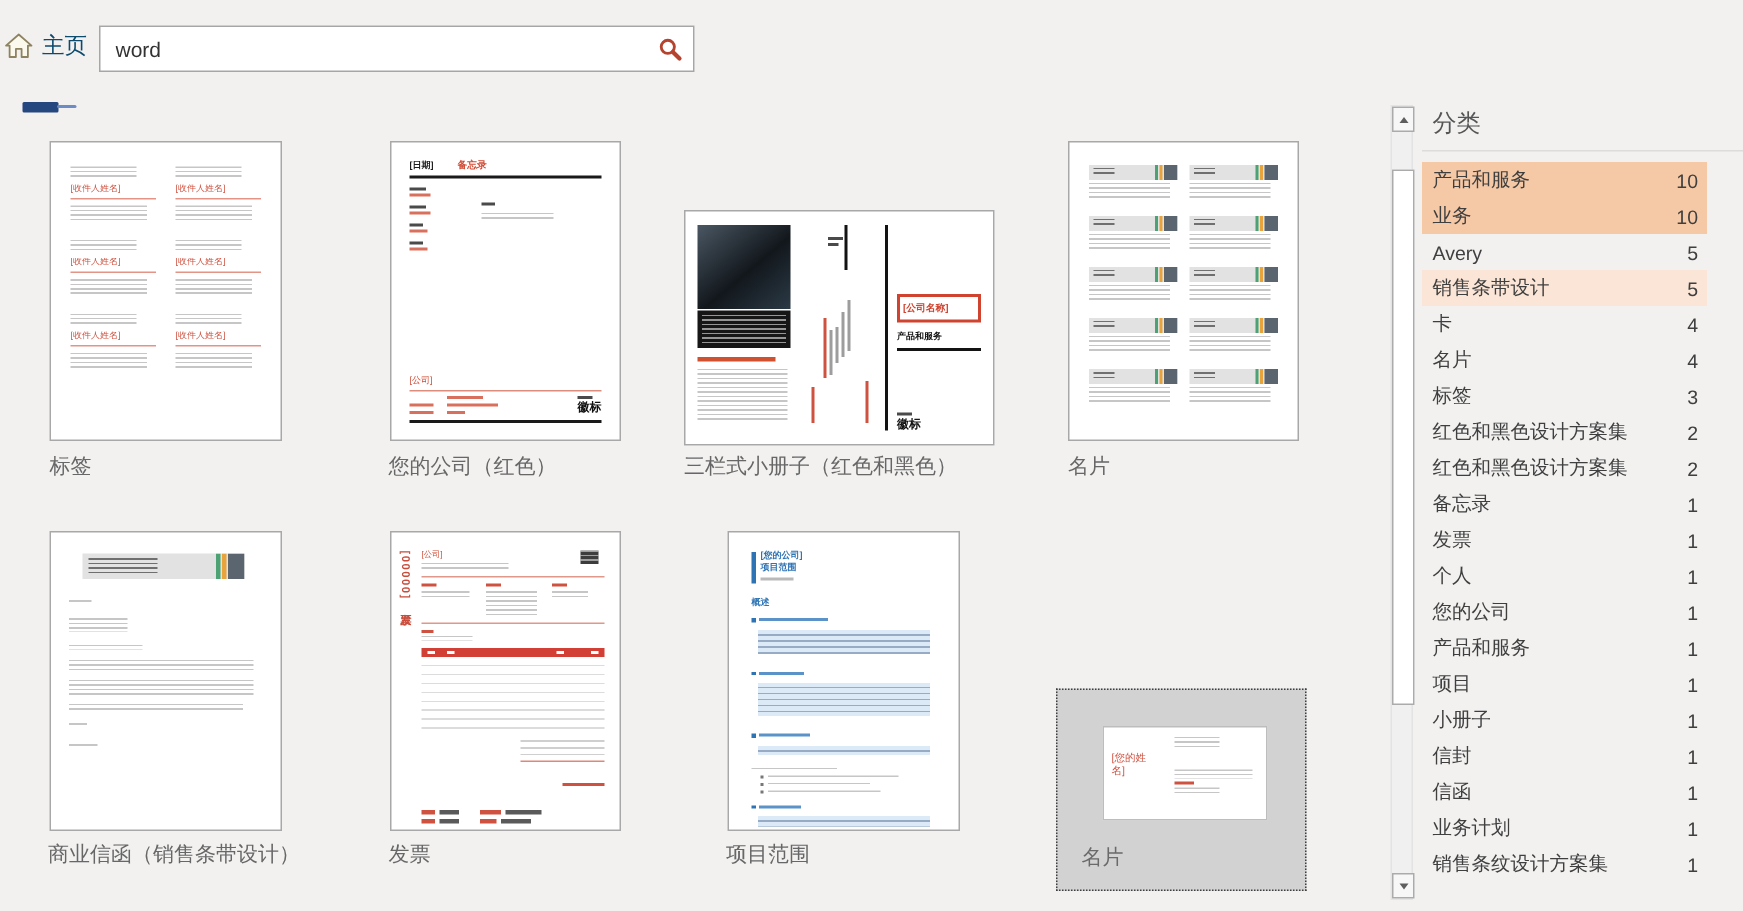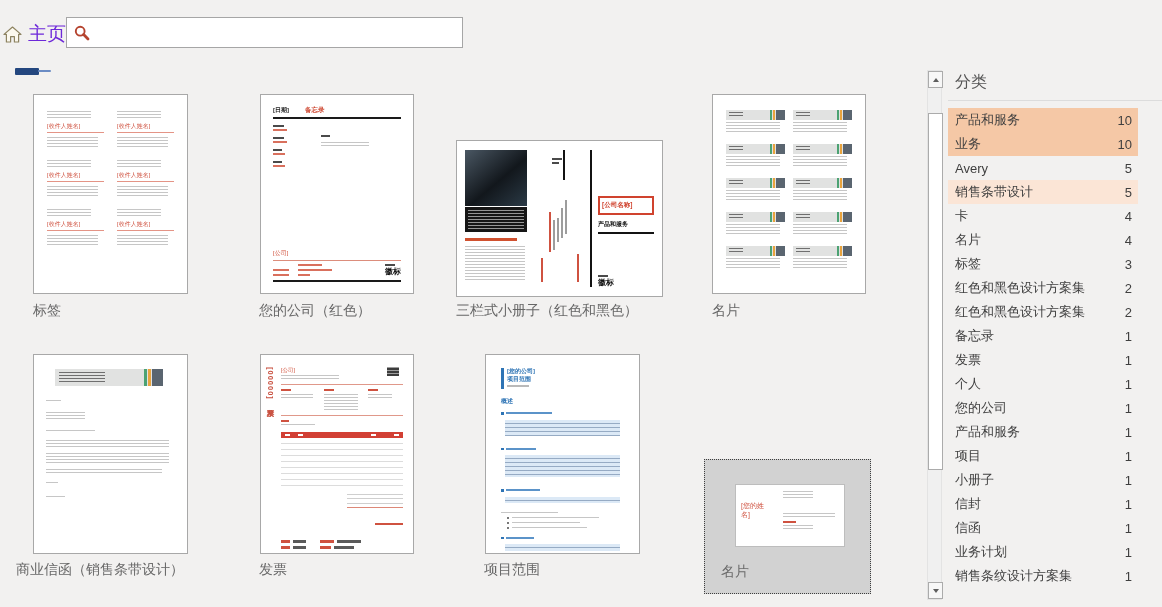--- a/index.html
+++ b/index.html
@@ -4,21 +4,21 @@
 <style>
   html,body{margin:0;padding:0;}
   body{
     width:1162px;height:607px;position:relative;overflow:hidden;
     background:#f2f1f0;
     font-family:"Liberation Sans","DejaVu Sans",sans-serif;
     -webkit-font-smoothing:antialiased;
   }
   
   .home{position:absolute;left:3px;top:21px;display:flex;align-items:center;gap:6px;cursor:pointer;}
-  .home-label{font-size:19px;color:#6d28d9;}
+  .home-label{font-size:15px;color:#0c4a6e;}
   .searchbox{position:absolute;left:66px;top:17px;width:397px;height:31px;background:#fff;
     border:1px solid #a6a6a6;box-sizing:border-box;display:flex;align-items:center;}
   .search-input{flex:1;border:none;outline:none;font-size:14px;color:#333;padding:0 6px 0 10px;
     font-family:inherit;background:transparent;height:100%;}
   .search-btn{width:30px;height:100%;display:flex;align-items:center;justify-content:center;
     background:transparent;border:none;cursor:pointer;}
   .progress-blob{position:absolute;left:15px;top:68px;width:24px;height:7px;background:#24477f;border-radius:1px;}
   .progress-tail{position:absolute;left:38px;top:70px;width:13px;height:2px;background:#6b8cc4;border-radius:1px;}
 
   
@@ -164,20 +164,21 @@
 <div class="home">
   <span style="display:flex;">
     <svg width="19" height="17" viewBox="0 0 19 17">
       <path d="M9.5 1 L18 8.4 H15.6 V16 H11.4 V10.6 H7.6 V16 H3.4 V8.4 H1 Z" fill="#fbf8ee" stroke="#8d8361" stroke-width="1.2" stroke-linejoin="round"></path>
     </svg>
   </span>
   <span class="home-label">主页</span>
 </div>
 
 <div class="searchbox">
+  <input class="search-input" type="text" value="word" style="">
   <button class="search-btn">
     <span style="display:flex;">
       <svg width="16" height="16" viewBox="0 0 16 16">
         <circle cx="6.2" cy="6.2" r="4.4" fill="none" stroke="#b5432e" stroke-width="1.9"></circle>
         <line x1="9.6" y1="9.6" x2="14" y2="14" stroke="#b5432e" stroke-width="2.8" stroke-linecap="round"></line>
       </svg>
     </span>
   </button>
 </div>
 
@@ -435,21 +436,21 @@
   </div>
   <div class="ln" style="height:3px;width:12%;margin:14px 0 0"></div>
   <div class="ln" style="height:9px;width:30%;margin-top:9px"></div>
   <div class="ln" style="height:3px;width:38%;margin-top:9px"></div>
   <div class="ln" style="height:8px;width:95%;margin-top:7px"></div>
   <div class="ln" style="height:11px;width:95%;margin-top:5px"></div>
   <div class="ln" style="height:5px;width:90%;margin-top:5px"></div>
   <div class="ln" style="height:3px;width:9%;margin-top:8px"></div>
   <div class="ln" style="height:3px;width:15%;margin-top:11px"></div>
 </div>
-<div class="tile-label" style="left:16px;top:561px">商业信函（销售条带设计）</div>
+<div class="tile-label" style="left:32px;top:561px">商业信函（销售条带设计）</div>
 
 <div class="page p-invoice">
   <div class="inv-vert">[00000] 发票</div>
   <div class="inv-toprow">
     <div>
       <span class="inv-red-sm">[公司]</span>
       <div class="ln" style="height:5px;width:58px;margin-top:2px"></div>
     </div>
     <div class="inv-logo"></div>
   </div>

